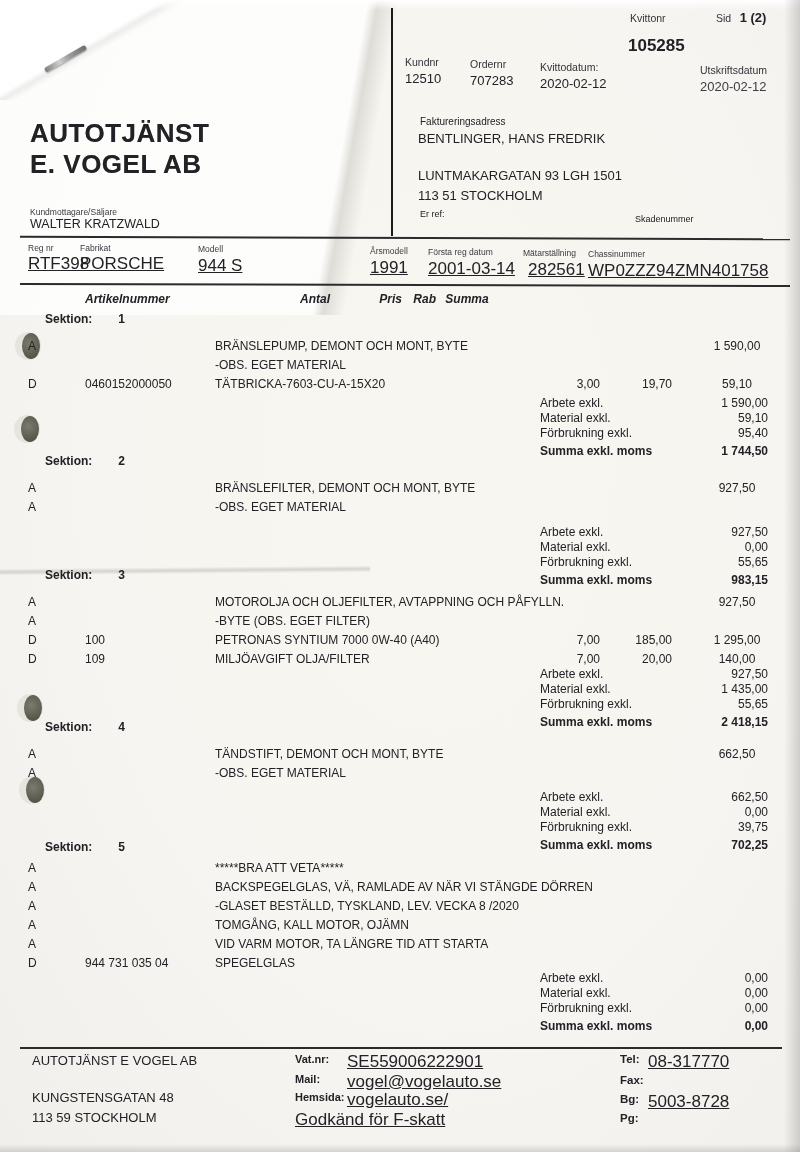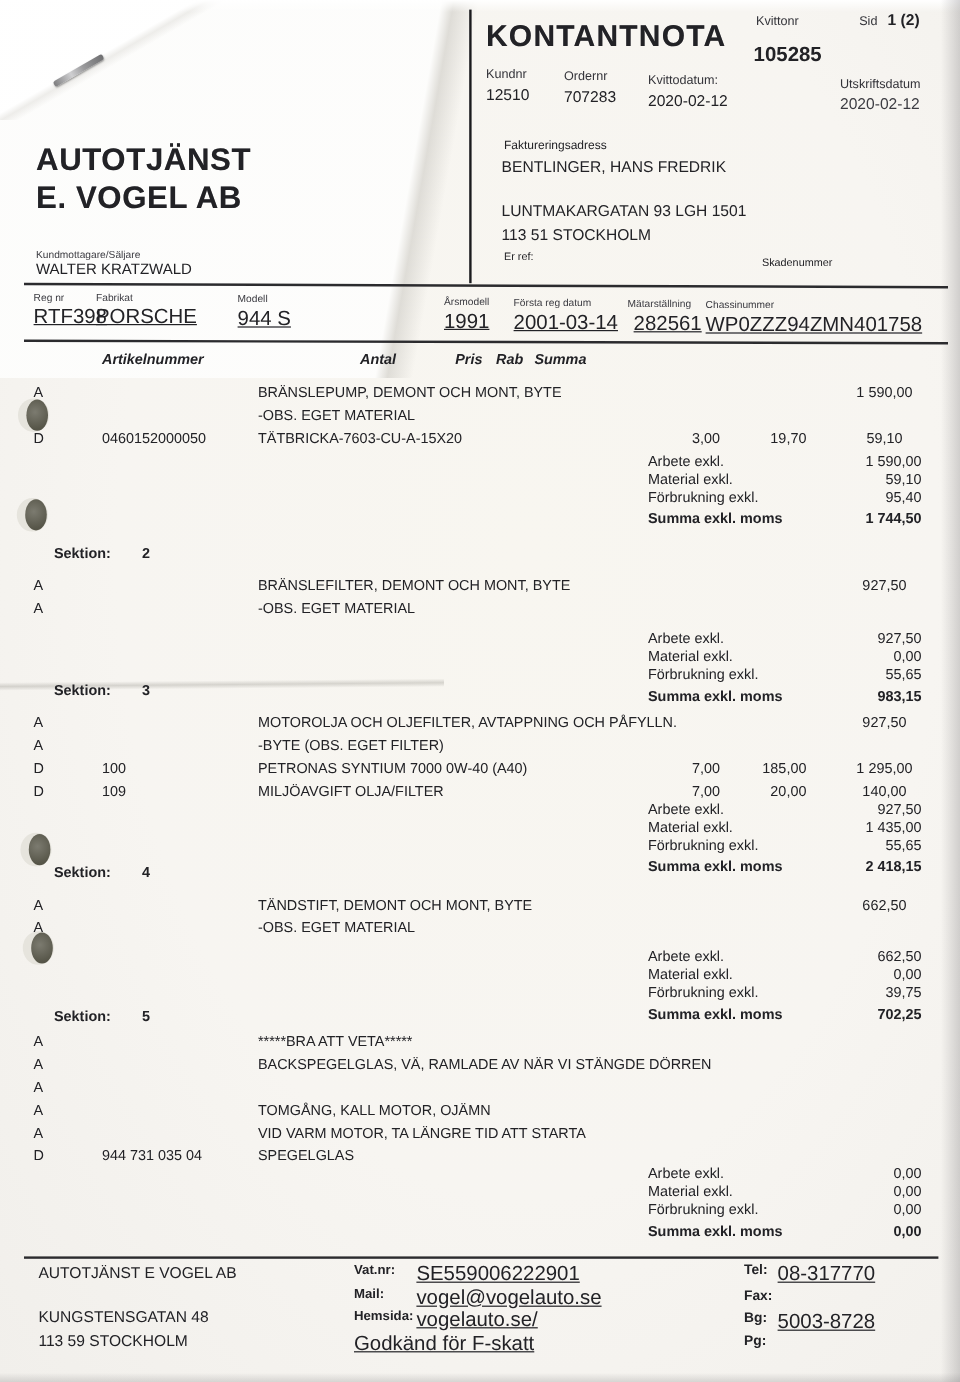--- a/index.html
+++ b/index.html
@@ -79,21 +79,20 @@
 
   <div class="abs soft" style="left:30px;top:118px;font-size:26px;font-weight:bold;line-height:31px;letter-spacing:0.5px;">
     <div>AUTOTJÄNST</div>
     <div>E. VOGEL AB</div>
   </div>
   <div class="abs lbl-sm" style="left:30px;top:207px;">Kundmottagare/Säljare</div>
   <div class="abs" style="left:30px;top:217px;font-size:12.5px;">WALTER KRATZWALD</div>
 
   <div class="vline" style="left:391px;top:8px;height:228px;"></div>
 
-  <div class="abs soft" style="left:405px;top:16px;font-size:25px;font-weight:bold;letter-spacing:1px;">KONTANTNOTA</div>
   <div class="abs lbl-md" style="left:630px;top:12px;">Kvittonr</div>
   <div class="abs" style="left:628px;top:36px;font-size:17px;font-weight:bold;">105285</div>
   <div class="abs" style="left:716px;top:8px;">
     <span class="lbl-md">Sid</span>
     <span style="font-size:13px;font-weight:bold;margin-left:4px;">1 (2)</span>
   </div>
 
   <div class="abs lbl-md" style="left:405px;top:56px;">Kundnr</div>
   <div class="abs val-lg" style="left:405px;top:71px;">12510</div>
   <div class="abs lbl-md" style="left:470px;top:58px;">Ordernr</div>
@@ -131,20 +130,23 @@
   <div class="thead">
     <span class="c-code"></span>
     <span class="c-art">Artikelnummer</span>
     <span class="c-antal">Antal</span>
     <span class="c-pris">Pris</span>
     <span class="c-rab">Rab</span>
     <span class="c-summa">Summa</span>
   </div>
 
   <div class="sec" style="top:310px;">
+    <div class="seclabel">
+      <span>Sektion:</span><span class="secnr">1</span>
+    </div>
     <div style="margin-top:8px;">
       <div class="row">
         <span class="c-code">A</span>
           <span class="c-art"></span>
           <span class="c-desc">BRÄNSLEPUMP, DEMONT OCH MONT, BYTE</span>
           <span class="c-antal"></span>
           <span class="c-pris"></span>
           <span class="c-rab"></span>
           <span class="c-summa">1 590,00</span>
       </div>
@@ -348,20 +350,21 @@
           <span class="c-desc">*****BRA ATT VETA*****</span>
       </div>
       <div class="row">
         <span class="c-code">A</span>
           <span class="c-art"></span>
           <span class="c-desc">BACKSPEGELGLAS, VÄ, RAMLADE AV NÄR VI STÄNGDE DÖRREN</span>
       </div>
       <div class="row">
         <span class="c-code">A</span>
           <span class="c-art"></span>
+          <span class="c-desc">-GLASET BESTÄLLD, TYSKLAND, LEV. VECKA 8 /2020</span>
       </div>
       <div class="row">
         <span class="c-code">A</span>
           <span class="c-art"></span>
           <span class="c-desc">TOMGÅNG, KALL MOTOR, OJÄMN</span>
       </div>
       <div class="row">
         <span class="c-code">A</span>
           <span class="c-art"></span>
           <span class="c-desc">VID VARM MOTOR, TA LÄNGRE TID ATT STARTA</span>

